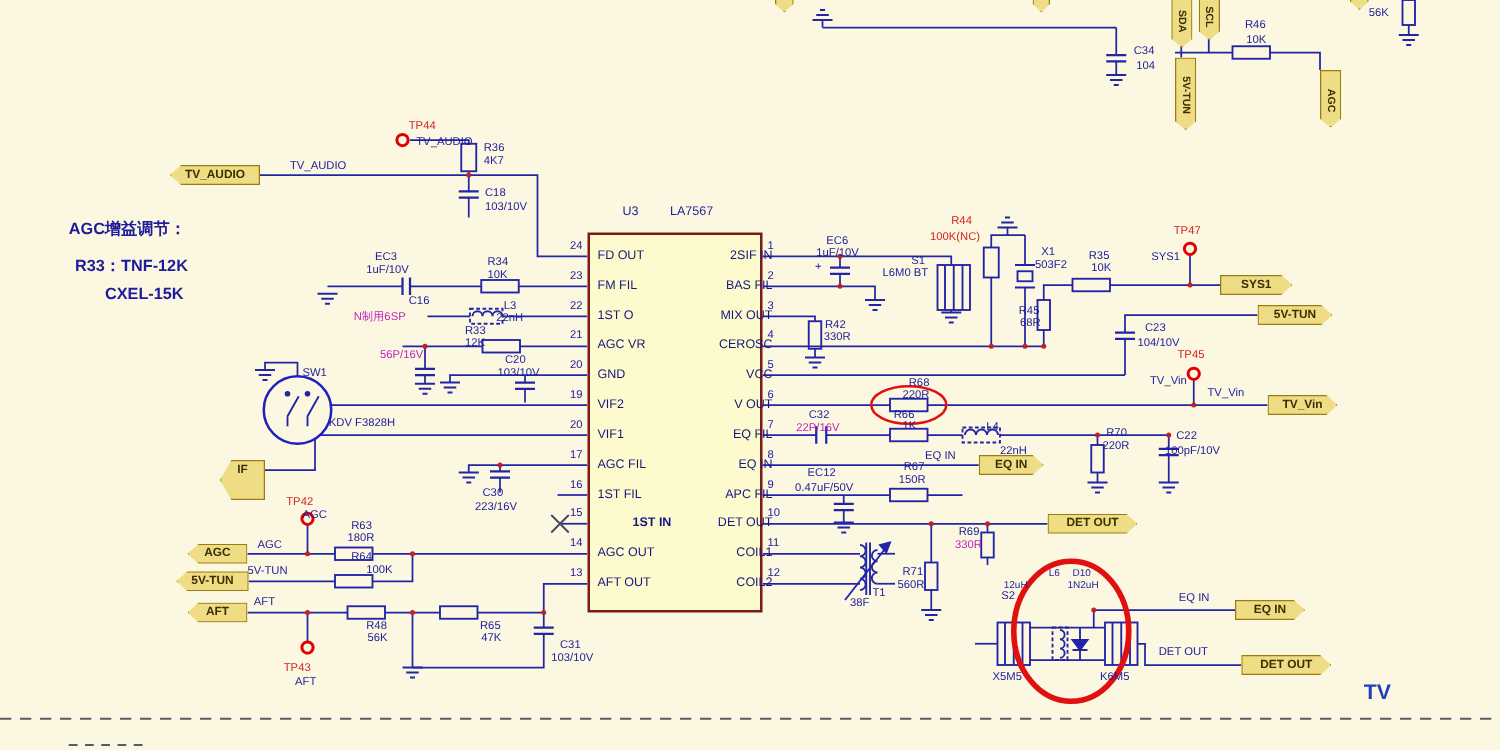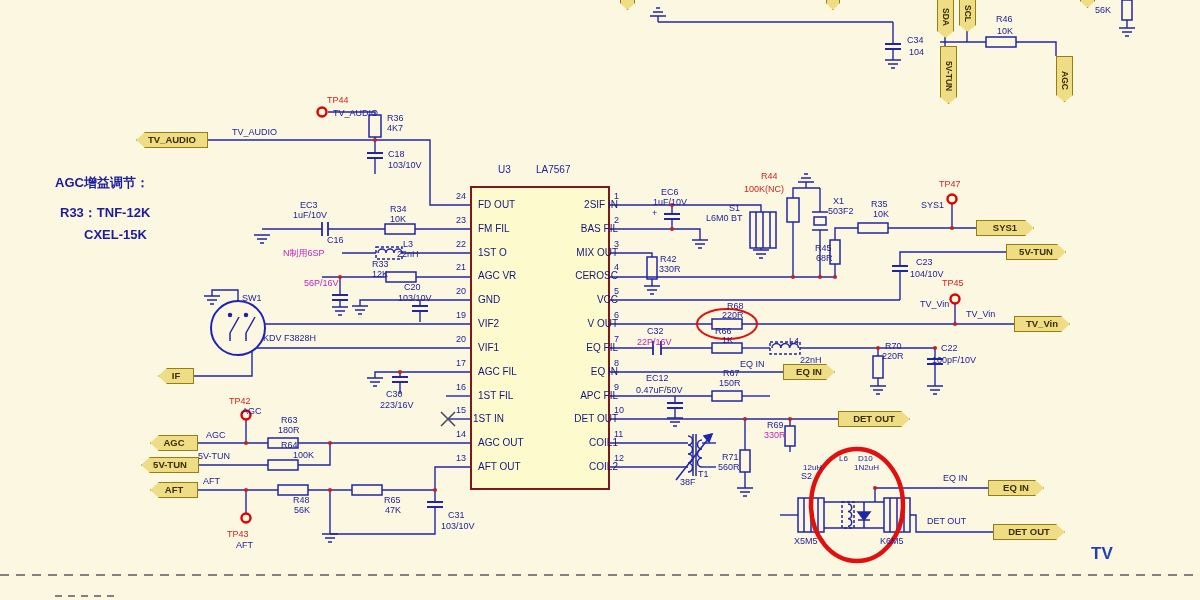--- a/index.html
+++ b/index.html
@@ -392,21 +392,21 @@
     <div class="lbl" style="left: 880px; top: 537px;">K6M5</div>
     <div class="lbl" style="left: 943px; top: 474px;">EQ IN</div>
     <div class="lbl" style="left: 927px; top: 517px;">DET OUT</div>
     <div class="lbl tvb" style="left: 1091px; top: 545px; font-size: 17px; font-weight: bold;">TV</div>
     <div class="lbl" style="left: 907px; top: 36px;">C34</div>
     <div class="lbl" style="left: 909px; top: 48px;">104</div>
     <div class="lbl" style="left: 996px; top: 15px;">R46</div>
     <div class="lbl" style="left: 997px; top: 27px;">10K</div>
     <div class="lbl" style="left: 1095px; top: 6px;">56K</div>
     <div class="tag left" style="left: 136px; top: 132px; width: 72px; height: 16px; line-height: 14px;">TV_AUDIO</div>
-    <div class="tag left" style="left: 158px; top: 368px; width: 36px; height: 16px; line-height: 14px;">IF</div>
+    <div class="tag left" style="left: 176px; top: 368px; width: 36px; height: 32px; line-height: 14px;">IF</div>
     <div class="tag left" style="left: 150px; top: 435px; width: 48px; height: 16px; line-height: 14px;">AGC</div>
     <div class="tag left" style="left: 141px; top: 457px; width: 58px; height: 16px; line-height: 14px;">5V-TUN</div>
     <div class="tag left" style="left: 150px; top: 482px; width: 48px; height: 16px; line-height: 14px;">AFT</div>
     <div class="tag right" style="left: 976px; top: 220px; width: 58px; height: 16px; line-height: 14px;">SYS1</div>
     <div class="tag right" style="left: 1006px; top: 244px; width: 60px; height: 16px; line-height: 14px;">5V-TUN</div>
     <div class="tag right" style="left: 1014px; top: 316px; width: 56px; height: 16px; line-height: 14px;">TV_Vin</div>
     <div class="tag right" style="left: 783px; top: 364px; width: 52px; height: 16px; line-height: 14px;">EQ IN</div>
     <div class="tag right" style="left: 838px; top: 411px; width: 72px; height: 16px; line-height: 14px;">DET OUT</div>
     <div class="tag right" style="left: 988px; top: 480px; width: 56px; height: 16px; line-height: 14px;">EQ IN</div>
     <div class="tag right" style="left: 993px; top: 524px; width: 72px; height: 16px; line-height: 14px;">DET OUT</div>
@@ -429,21 +429,21 @@
     <div class="pin-lab" style="left: 478px; top: 293px;">GND</div>
     <div class="pin-num pn-left" style="left: 440px; top: 310px;">19</div>
     <div class="pin-lab" style="left: 478px; top: 317px;">VIF2</div>
     <div class="pin-num pn-left" style="left: 440px; top: 334px;">20</div>
     <div class="pin-lab" style="left: 478px; top: 341px;">VIF1</div>
     <div class="pin-num pn-left" style="left: 440px; top: 358px;">17</div>
     <div class="pin-lab" style="left: 478px; top: 365px;">AGC FIL</div>
     <div class="pin-num pn-left" style="left: 440px; top: 382px;">16</div>
     <div class="pin-lab" style="left: 478px; top: 389px;">1ST FIL</div>
     <div class="pin-num pn-left" style="left: 440px; top: 405px;">15</div>
-    <div class="pin-lab" style="left: 473px; top: 412px;">1ST IN</div>
+    <div class="pin-lab" style="left: 506px; top: 412px; font-weight: bold;">1ST IN</div>
     <div class="pin-num pn-left" style="left: 440px; top: 429px;">14</div>
     <div class="pin-lab" style="left: 478px; top: 436px;">AGC OUT</div>
     <div class="pin-num pn-left" style="left: 440px; top: 453px;">13</div>
     <div class="pin-lab" style="left: 478px; top: 460px;">AFT OUT</div>
     <div class="pin-num pn-right" style="left: 614px; top: 191px;">1</div>
     <div class="pin-lab pl-right" style="left: 490px; top: 198px;">2SIF IN</div>
     <div class="pin-num pn-right" style="left: 614px; top: 215px;">2</div>
     <div class="pin-lab pl-right" style="left: 490px; top: 222px;">BAS FIL</div>
     <div class="pin-num pn-right" style="left: 614px; top: 239px;">3</div>
     <div class="pin-lab pl-right" style="left: 490px; top: 246px;">MIX OUT</div>

